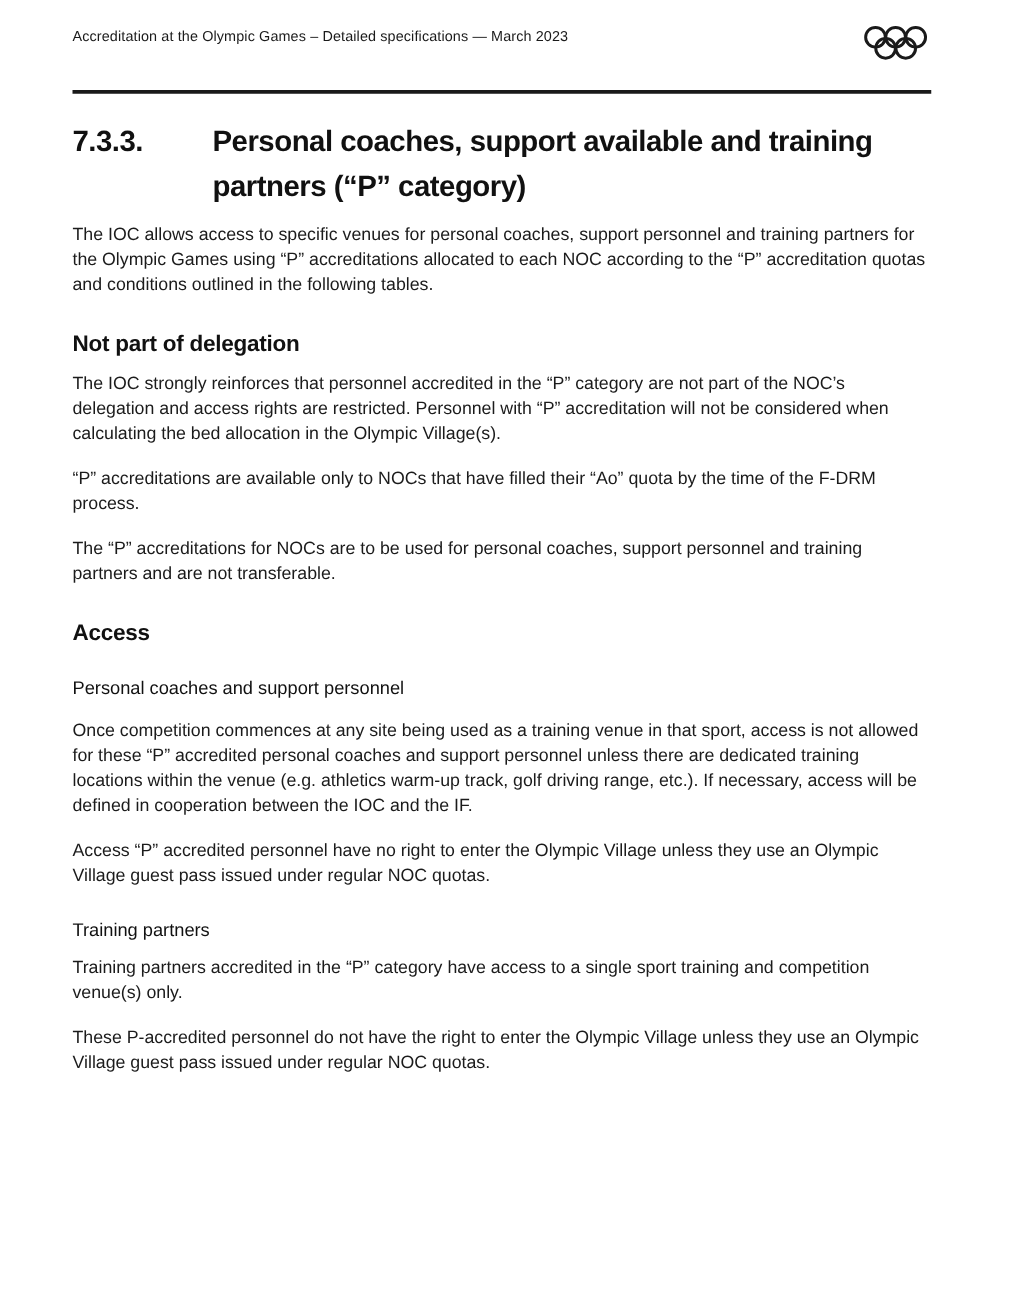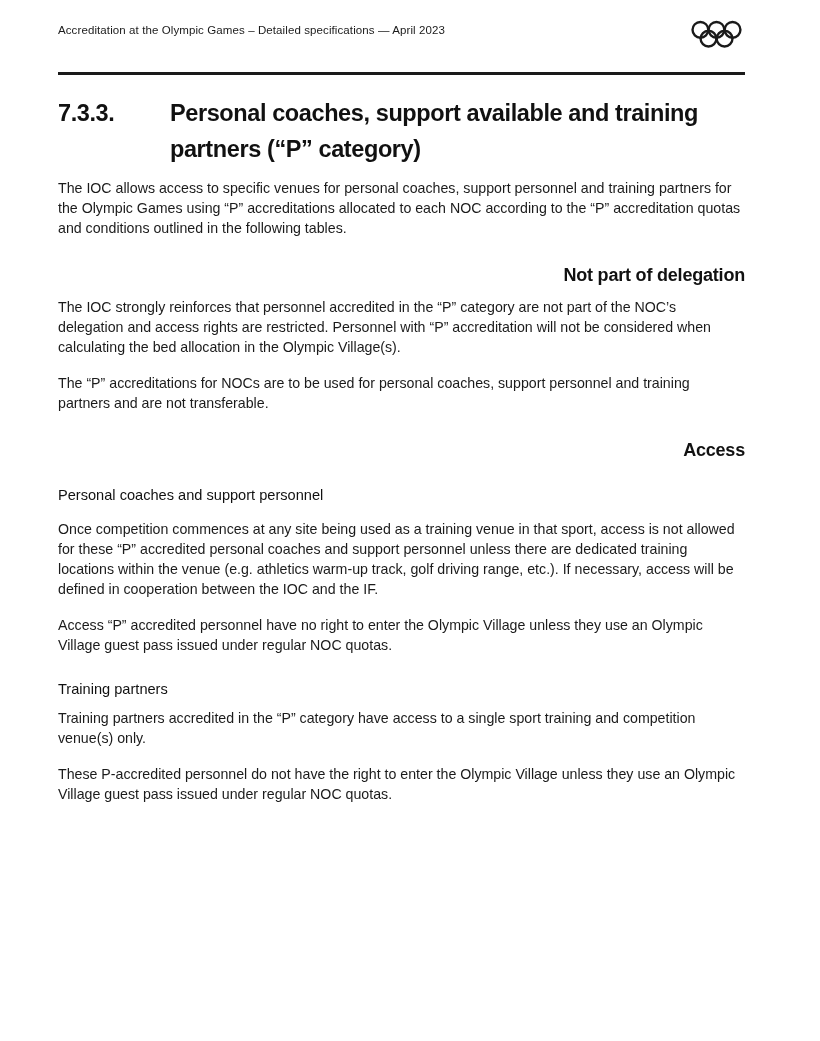--- a/index.html
+++ b/index.html
@@ -69,37 +69,36 @@
     color: #1b1b1b;
     letter-spacing: 0px;
   }
   p.para.first { margin-top: 11px; }
   h2.sub {
     font-size: 18px;
     font-weight: bold;
     letter-spacing: -0.2px;
     margin-top: 27px;
     color: #111111;
-    text-align: right;
   }
   h3.minor {
     font-size: 14.6px;
     font-weight: normal;
     margin-top: 26px;
     color: #111111;
   }
 </style>
 </head>
 <body>
 
 <div class="page">
   <div class="content">
 
     <div class="doc-header">
-      <div class="title">Accreditation at the Olympic Games – Detailed specifications — April 2023</div>
+      <div class="title">Accreditation at the Olympic Games – Detailed specifications — March 2023</div>
       <svg class="rings" viewBox="0 0 54 30" fill="none" stroke="#1a1a1a" stroke-width="2.3">
         <circle cx="11" cy="10" r="7.6"></circle>
         <circle cx="26.5" cy="10" r="7.6"></circle>
         <circle cx="42" cy="10" r="7.6"></circle>
         <circle cx="18.8" cy="18.5" r="7.6"></circle>
         <circle cx="34.3" cy="18.5" r="7.6"></circle>
       </svg>
     </div>
     <div class="header-rule"></div>
 
@@ -107,20 +106,21 @@
       <span class="num">7.3.3.</span>
       <span class="ttl">Personal coaches, support available and training partners (“P” category)</span>
     </div>
 
     <div class="body-text">
 
       <p class="para first">The IOC allows access to specific venues for personal coaches, support personnel and training partners for the Olympic Games using “P” accreditations allocated to each NOC according to the “P” accreditation quotas and conditions outlined in the following tables.</p>
 
       <h2 class="sub">Not part of delegation</h2>
       <p class="para first">The IOC strongly reinforces that personnel accredited in the “P” category are not part of the NOC’s delegation and access rights are restricted. Personnel with “P” accreditation will not be considered when calculating the bed allocation in the Olympic Village(s).</p>
+      <p class="para">“P” accreditations are available only to NOCs that have filled their “Ao” quota by the time of the F-DRM process.</p>
       <p class="para">The “P” accreditations for NOCs are to be used for personal coaches, support personnel and training partners and are not transferable.</p>
 
       <h2 class="sub">Access</h2>
 
       <h3 class="minor">Personal coaches and support personnel</h3>
       <p class="para">Once competition commences at any site being used as a training venue in that sport, access is not allowed for these “P” accredited personal coaches and support personnel unless there are dedicated training locations within the venue (e.g. athletics warm-up track, golf driving range, etc.). If necessary, access will be defined in cooperation between the IOC and the IF.</p>
       <p class="para">Access “P” accredited personnel have no right to enter the Olympic Village unless they use an Olympic Village guest pass issued under regular NOC quotas.</p>
 
       <h3 class="minor">Training partners</h3>
       <p class="para first">Training partners accredited in the “P” category have access to a single sport training and competition venue(s) only.</p>

